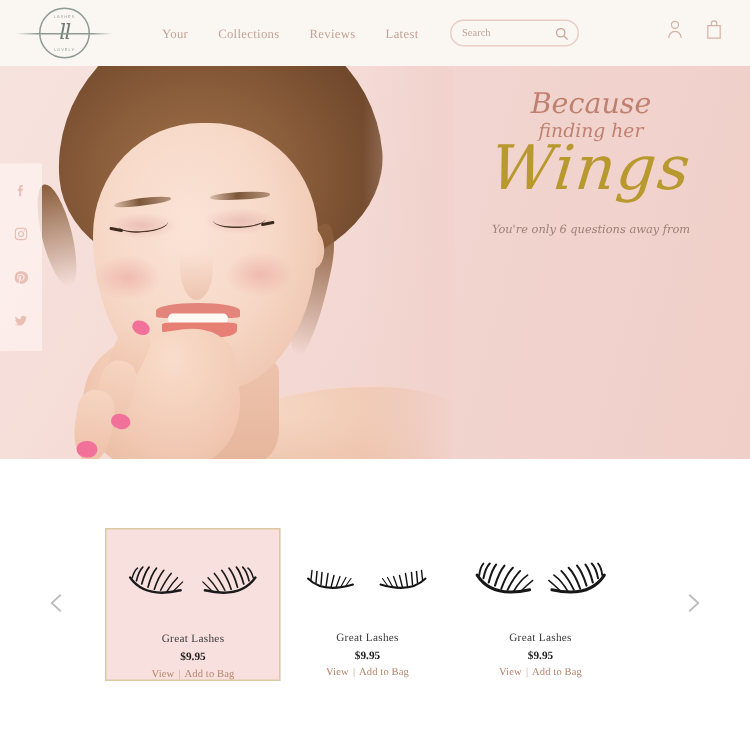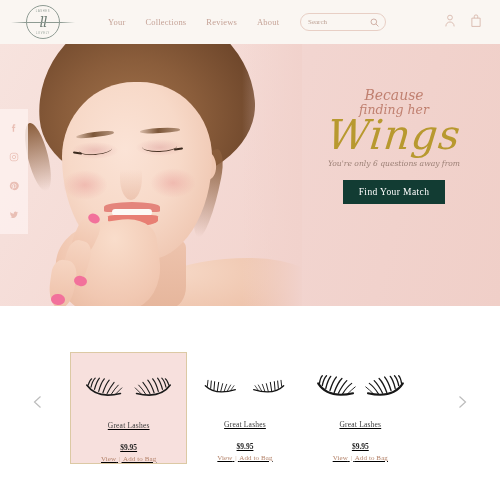--- a/index.html
+++ b/index.html
@@ -287,24 +287,23 @@
   .hero-text {
     position: absolute;
     right: 14px; top: 16px;
     width: 184px;
     text-align: center;
     z-index: 5;
   }
   .h-because {
     font-family: "DejaVu Serif", serif;
     font-style: italic;
-    font-size: 14px;
+    font-size: 19px;
     color: #c08070;
     line-height: 1;
-    margin-top: 28px;
   }
   .h-every {
     font-family: "Liberation Serif", serif;
     font-style: italic;
     font-size: 25px;
     color: #bc6e5d;
     letter-spacing: 0.5px;
     line-height: 1.08;
     margin-top: 1px;
   }
@@ -332,21 +331,21 @@
     color: #cb9f92;
     letter-spacing: 1.4px;
     margin-top: 20px;
   }
   .h-sub {
     font-family: "DejaVu Serif", serif;
     font-style: italic;
     font-size: 7.6px;
     color: #9c8076;
     line-height: 1.5;
-    margin-top: 2px;
+    margin-top: 14px;
   }
   .cta-btn {
     display: inline-block;
     margin-top: 11px;
     background: #123c33;
     color: #ffffff;
     font-family: "Liberation Serif", serif;
     font-size: 9.5px;
     letter-spacing: 0.4px;
     padding: 7px 16px;
@@ -416,21 +415,20 @@
     cursor: pointer;
   }
   .arrow.left { left: 30px; }
   .arrow.right { right: 30px; }
 
   .cards {
     position: absolute;
     left: 70px; right: 82px; top: 0;
     display: flex;
     gap: 0;
-    text-decoration: underline;
   }
   .card {
     flex: 1;
     text-align: center;
     padding-top: 6px;
     position: relative;
   }
   .card.featured {
     background: #f7e0dd;
     border: 1.5px solid #dcc9a4;
@@ -447,21 +445,21 @@
     font-family: "Liberation Serif", serif;
     font-size: 7.5px;
     color: #3a3a3a;
     letter-spacing: 0.2px;
   }
   .p-price {
     font-family: "Liberation Serif", serif;
     font-size: 7.5px;
     font-weight: bold;
     color: #1f1f1f;
-    margin-top: 13px;
+    margin-top: 3px;
   }
   .p-actions {
     font-family: "Liberation Serif", serif;
     font-size: 7px;
     color: #b4836a;
     margin-top: 3px;
     letter-spacing: 0.1px;
   }
   .p-actions span { cursor: pointer; }
   .p-sep { color: #c9a894; margin: 0 1px; }
@@ -477,21 +475,21 @@
       <div class="logo-mono">ll</div>
       <div class="logo-arc bot">LOVELY</div>
     </div>
     <div class="logo-swash"></div>
   </div>
 
   <nav class="nav">
     <a href="#">Your</a>
     <a href="#">Collections</a>
     <a href="#">Reviews</a>
-    <a href="#">About</a>
+    <a href="#">Latest</a>
   </nav>
 
   <div class="search-box">
     <input class="search-input" type="text" placeholder="Search" style="">
     <span class="search-icon">
       <svg width="9" height="9" viewBox="0 0 16 16" fill="none" stroke="#c9a498" stroke-width="1.5">
         <circle cx="6.8" cy="6.8" r="5"></circle>
           <line x1="10.6" y1="10.6" x2="15" y2="15"></line>
       </svg>
     </span>
@@ -575,21 +573,20 @@
     </span>
   </div>
 
   <div class="hero-text">
     <div class="h-because">Because</div>
     <div class="h-deserves">finding her</div>
     <div class="h-wings">Wings</div>
     <div class="h-sub">
       <div>You're only 6 questions away from</div>
     </div>
-    <button class="cta-btn">Find Your Match</button>
   </div>
 </div>
 
 <div class="products">
 
 
 
   <div class="carousel">
 
     <div class="arrow left">

